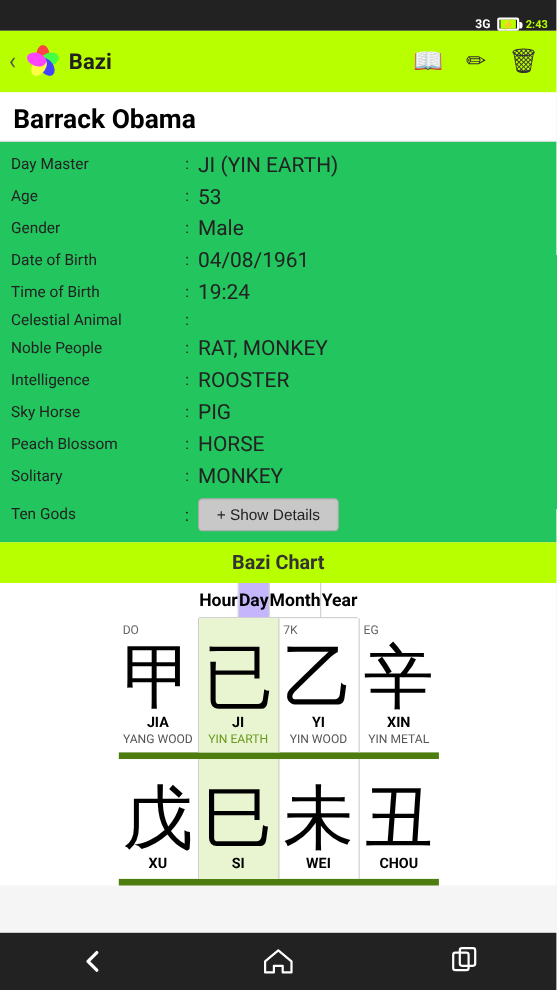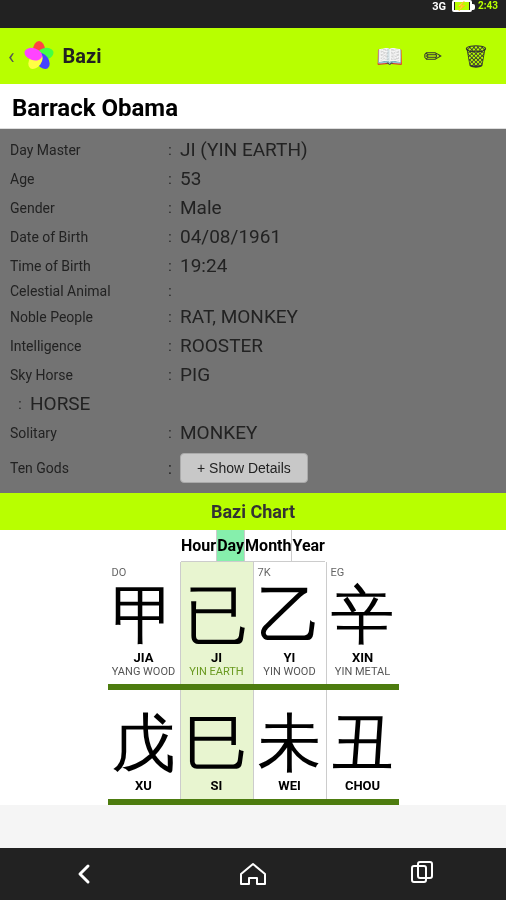--- a/index.html
+++ b/index.html
@@ -10,21 +10,21 @@
       background: #f5f5f5;
       overflow: hidden;
       position: relative;
     }
 
     
     .status-bar {
       height: 28px;
       background: #222;
       display: flex;
-      align-items: flex-start;
+      align-items: flex-end;
       justify-content: flex-end;
       padding: 0 8px;
       gap: 6px;
     }
     .status-text {
       color: #fff;
       font-size: 11px;
       font-weight: bold;
     }
     .status-time {
@@ -111,21 +111,21 @@
       border-bottom: 1px solid #ddd;
     }
     .person-name {
       font-size: 24px;
       font-weight: bold;
       color: #000;
     }
 
     
     .info-table {
-      background: #737373;
+      background: #22c55e;
       padding: 6px 26px 6px 10px;
     }
     .info-row {
       display: flex;
       align-items: center;
       padding: 3px 0;
       font-size: 14px;
     }
     .info-label {
       width: 150px;
@@ -181,21 +181,21 @@
     .chart-col-header {
       flex: 1;
       text-align: center;
       font-size: 16px;
       font-weight: bold;
       color: #000;
       padding: 6px 0;
       border-right: 1px solid #ccc;
     }
     .chart-col-header:last-child { border-right: none; }
-    .chart-col-header.day-col { background: #86efac; }
+    .chart-col-header.day-col { background: #c4b5fd; }
 
     .chart-body-row {
       display: flex;
       border-bottom: 6px solid #4d7c0f;
     }
     .chart-cell {
       flex: 1;
       display: flex;
       flex-direction: column;
       align-items: center;
@@ -326,20 +326,21 @@
     <span class="info-label">Intelligence</span>
     <span class="info-colon">:</span>
     <span class="info-value">ROOSTER</span>
   </div>
   <div class="info-row">
     <span class="info-label">Sky Horse</span>
     <span class="info-colon">:</span>
     <span class="info-value">PIG</span>
   </div>
   <div class="info-row">
+    <span class="info-label">Peach Blossom</span>
     <span class="info-colon">:</span>
     <span class="info-value">HORSE</span>
   </div>
   <div class="info-row">
     <span class="info-label">Solitary</span>
     <span class="info-colon">:</span>
     <span class="info-value">MONKEY</span>
   </div>
   <div class="ten-gods-row">
     <span class="info-label">Ten Gods</span>

